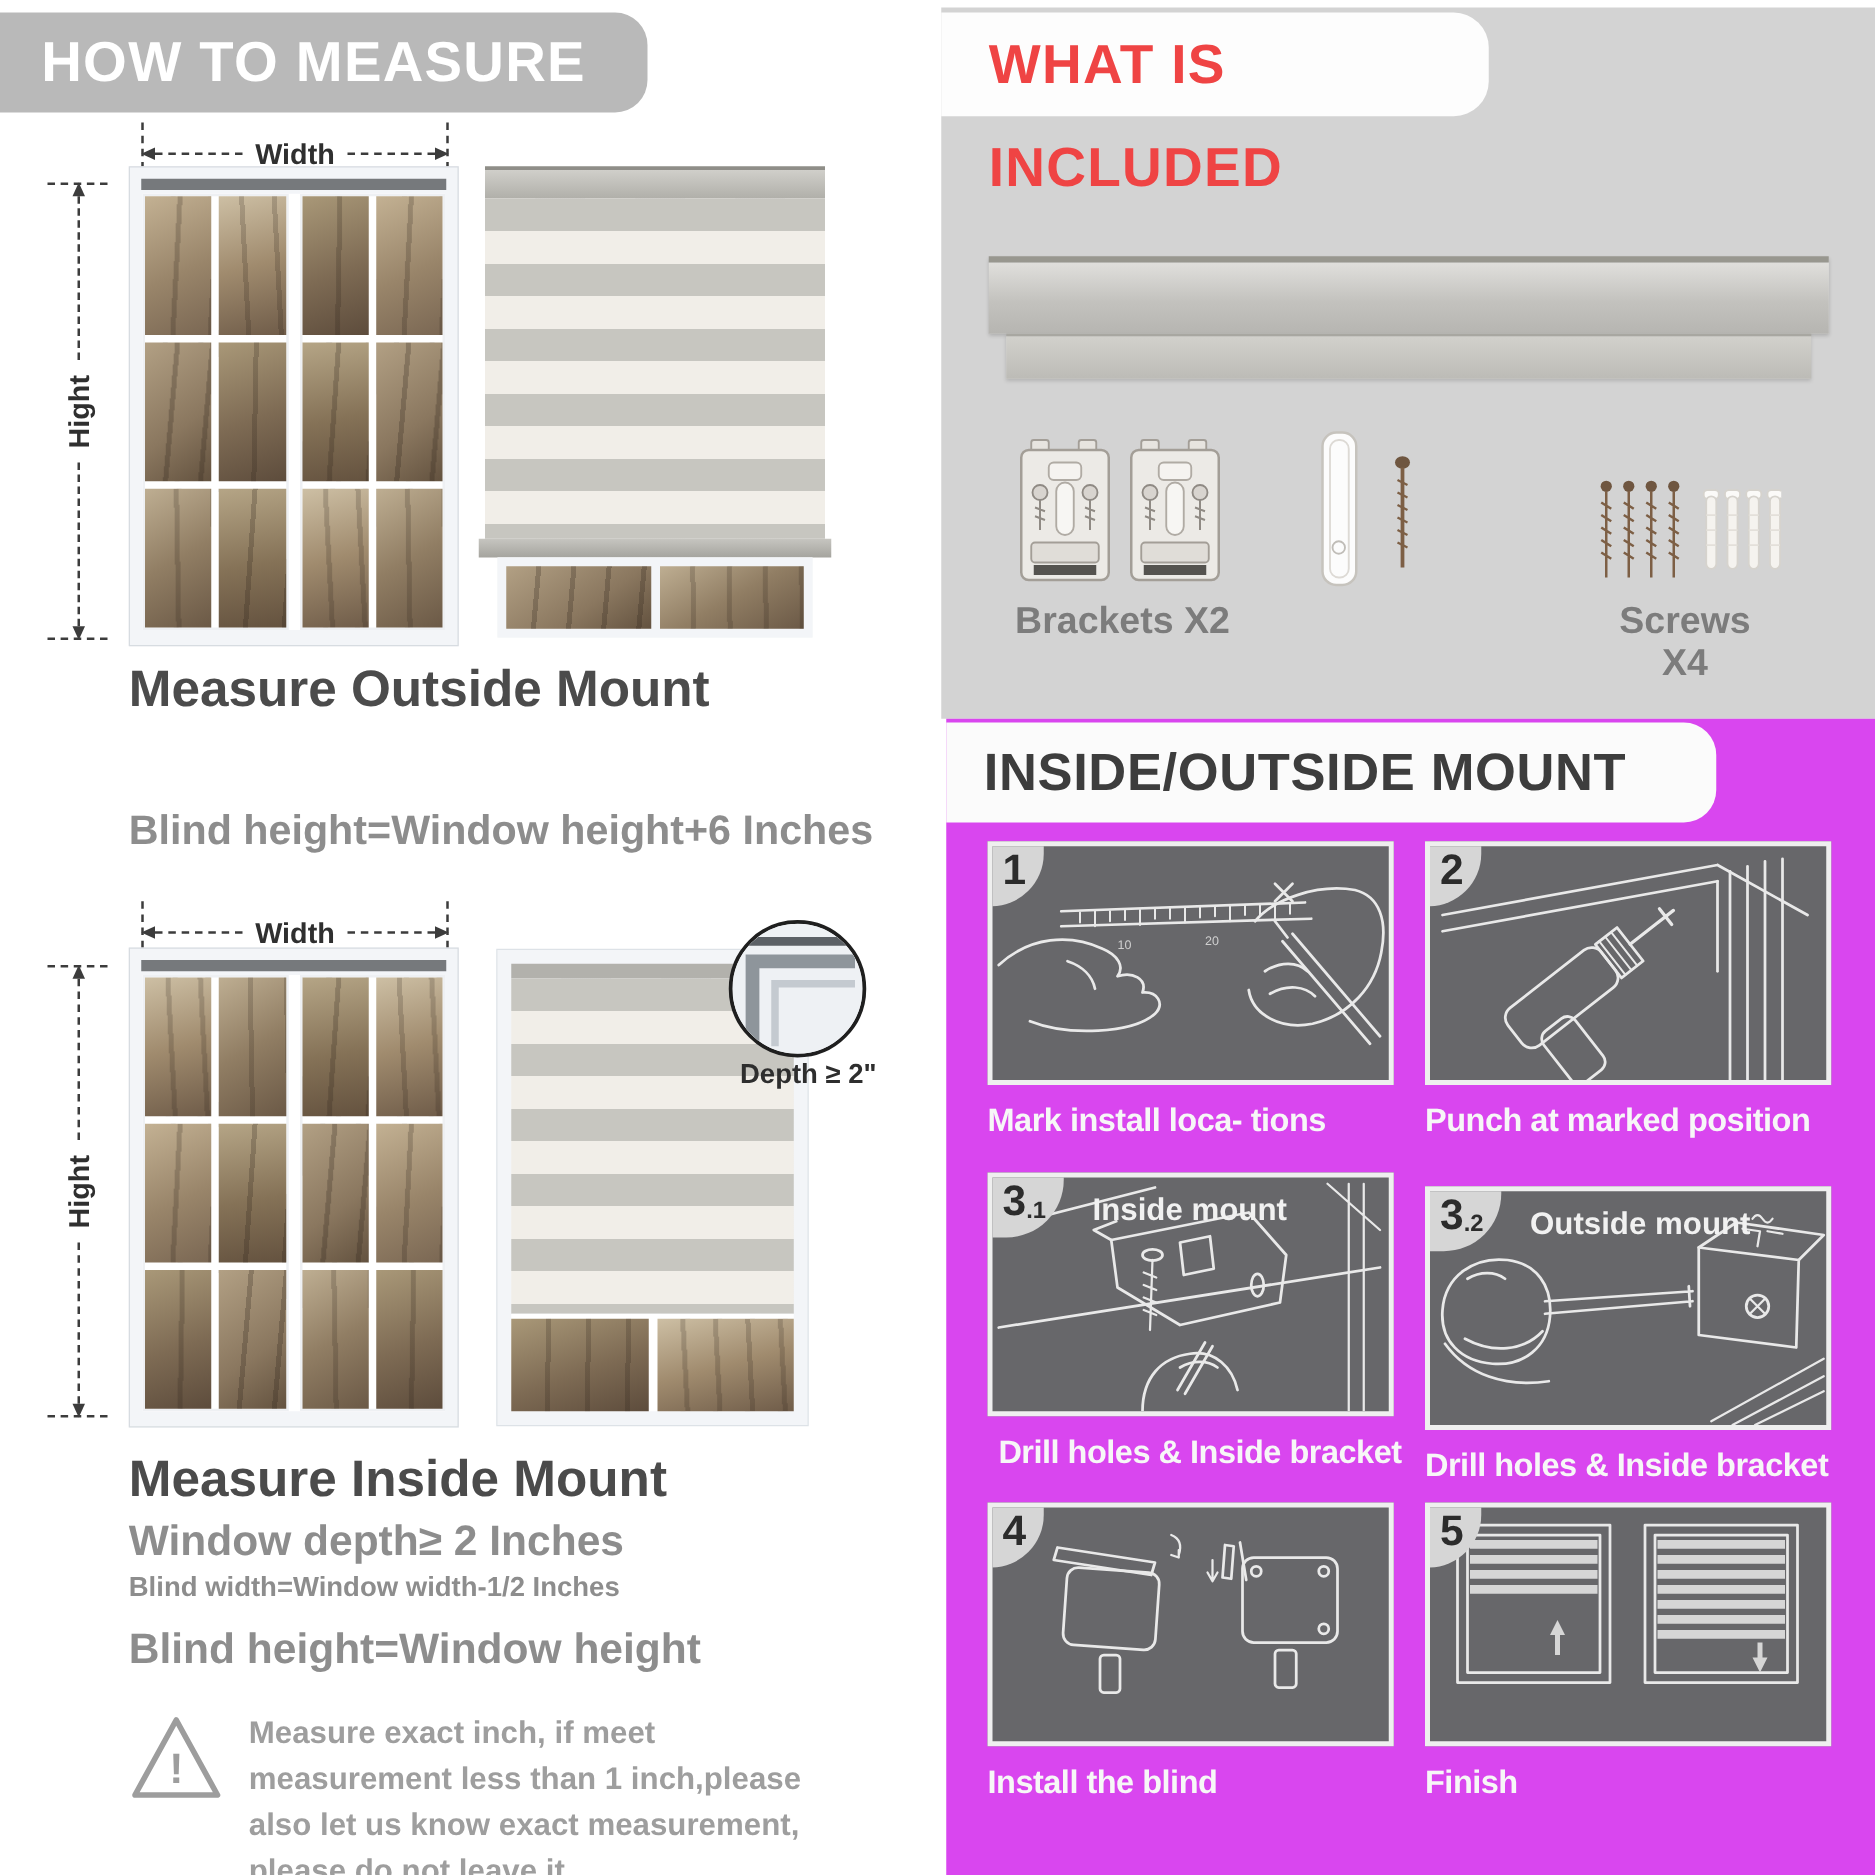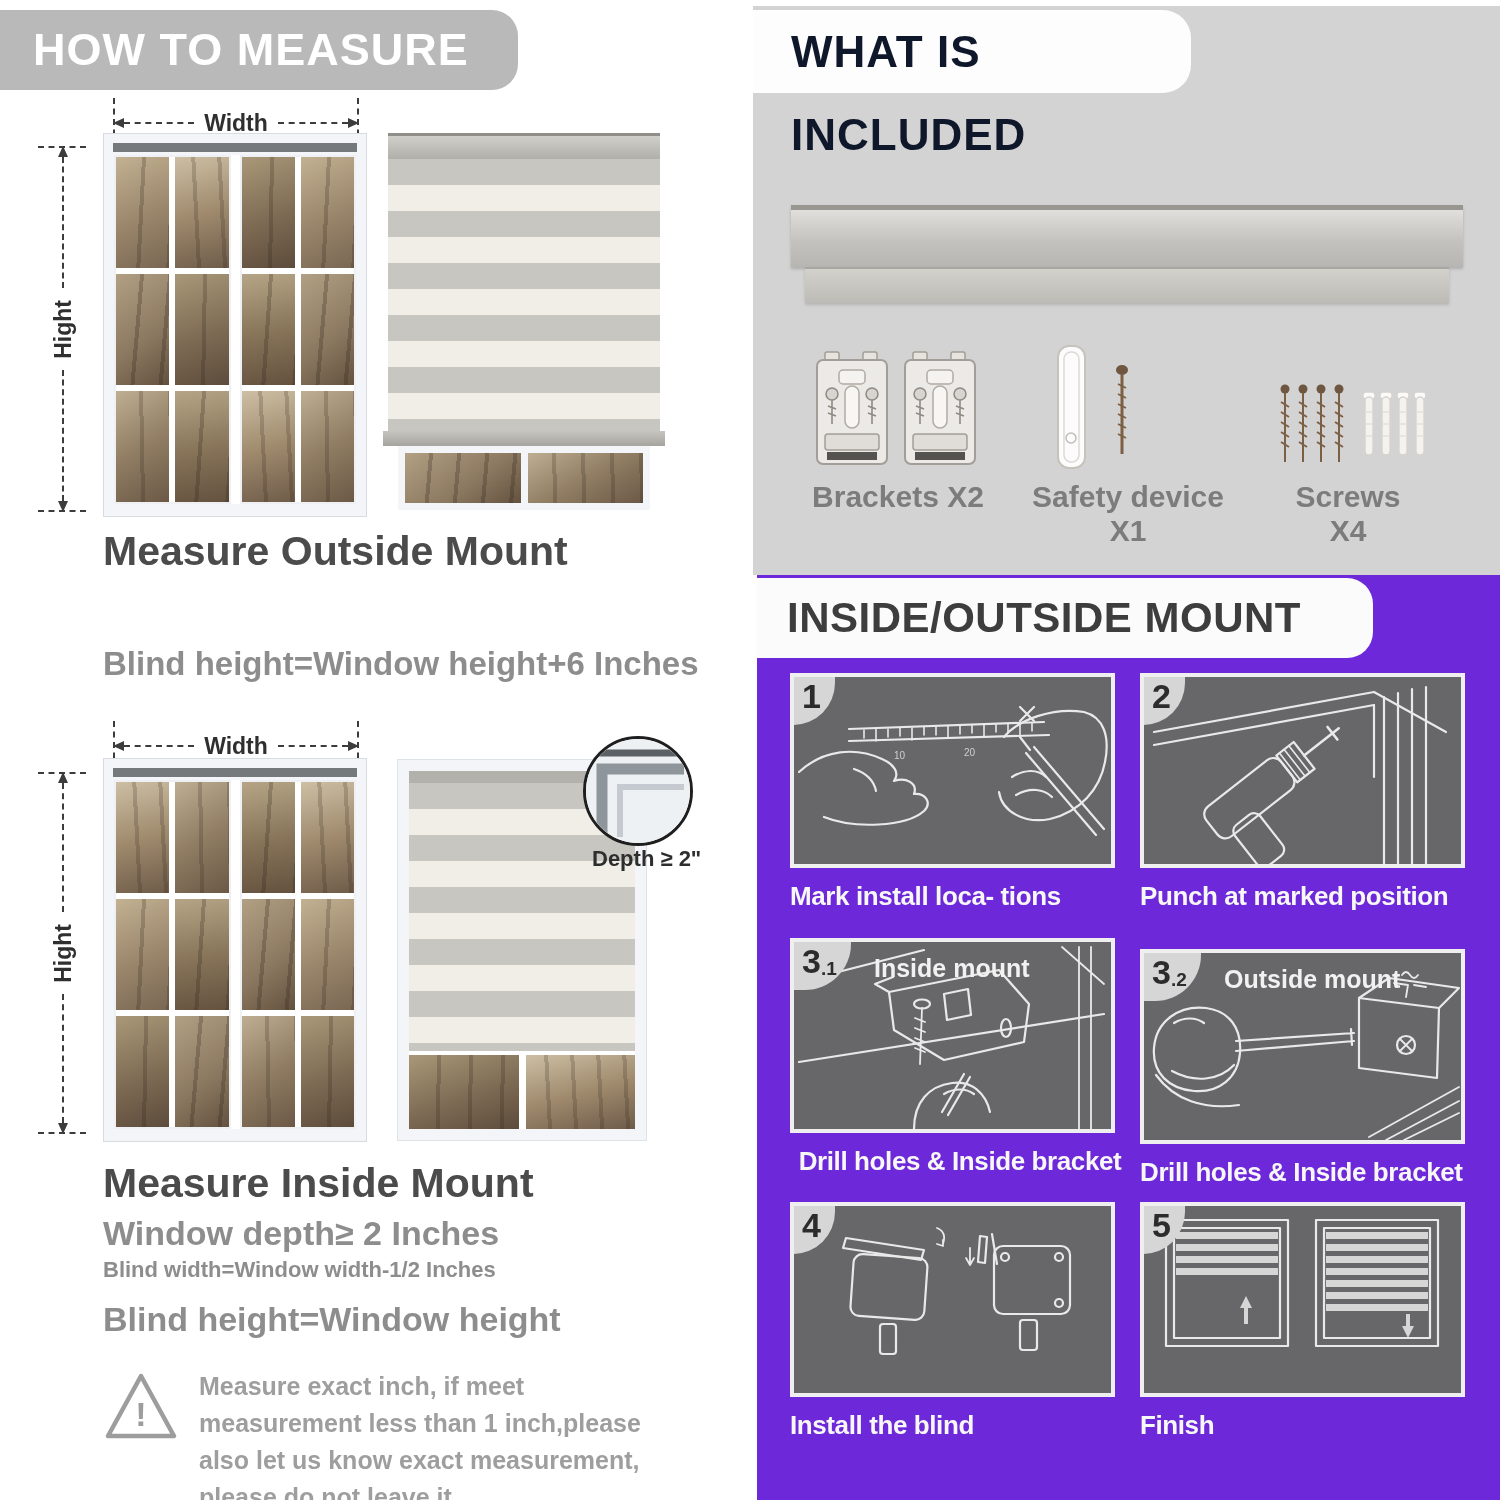--- a/index.html
+++ b/index.html
@@ -71,34 +71,34 @@
   .depth-circle{position:absolute;width:104px;height:104px;border:3px solid #1f1f1f;border-radius:50%;
                 background:#eef1f4;overflow:hidden;z-index:5;}
   .depth-label{position:absolute;font-weight:bold;font-size:22px;color:#2e2e2e;}
 
   .warn-wrap{position:absolute;display:flex;gap:18px;}
   .warn-text{width:482px;font-weight:bold;font-size:25px;line-height:37px;color:#9e9e9e;}
 
   
   .panel-light{position:absolute;left:753px;top:6px;width:747px;height:569px;background:#d3d3d3;}
   .hdr-right{position:absolute;left:0;top:4px;width:438px;height:83px;background:#fdfdfd;
-             border-radius:0 28px 28px 0;color:#0f172a;font-weight:bold;font-size:44px;
+             border-radius:0 28px 28px 0;color:#ef4444;font-weight:bold;font-size:44px;
              line-height:83px;padding-left:38px;letter-spacing:1px;box-sizing:border-box;}
   .product-label{position:absolute;left:0;top:146px;width:100%;text-align:center;
                  font-weight:bold;font-size:34px;color:#8a8a8a;}
   .headrail-top{position:absolute;left:38px;top:199px;width:672px;height:62px;
                 background:linear-gradient(#e0dfdc,#c3c2be 55%,#b6b5b1);
                 border-top:5px solid #98978f;box-sizing:border-box;
                 box-shadow:0 2px 3px rgba(0,0,0,.18);}
   .headrail-bottom{position:absolute;left:52px;top:261px;width:644px;height:36px;
                 background:linear-gradient(#d2d1cc,#bcbbb6);border-top:2px solid #a8a7a1;
                 box-sizing:border-box;box-shadow:0 2px 3px rgba(0,0,0,.15);}
   .hw-label{position:absolute;top:474px;text-align:center;font-weight:bold;font-size:30px;color:#7c7c7c;}
 
-  .panel-dark{position:absolute;left:757px;top:575px;width:743px;height:925px;background:#6d28d9;}
+  .panel-dark{position:absolute;left:757px;top:575px;width:743px;height:925px;background:#d946ef;}
   .hdr-mount{position:absolute;left:0;top:3px;width:616px;height:80px;background:#fbfbfb;
              border-radius:0 26px 26px 0;color:#3d3d3d;font-weight:bold;font-size:42px;
              line-height:80px;padding-left:30px;letter-spacing:.5px;box-sizing:border-box;}
 
   .step{position:absolute;width:340px;}
   .step .panel{position:relative;width:325px;height:195px;background:#67676a;
                border:4px solid #efefef;box-sizing:border-box;overflow:hidden;}
   .step .illus{position:absolute;left:0;top:0;width:100%;height:100%;}
   .badge{position:absolute;top:-1px;left:-1px;padding:1px 14px 9px 9px;background:#d6d6d6;
          border-bottom-right-radius:46px;color:#2c2c2c;font-weight:bold;}
@@ -296,21 +296,20 @@
           <rect x="90" y="17" width="8" height="58" rx="4" fill="#f5f3ef" stroke="#d6d3cd" stroke-width="1.4"></rect>
           <path d="M90,32 l8,0 M90,44 l8,0 M90,56 l8,0" stroke="#e3e0da" stroke-width="1.4"></path>
         </g>
         <use href="#anch" x="17"></use>
         <use href="#anch" x="34"></use>
         <use href="#anch" x="51"></use>
       </g>
     </svg>
 
     <div class="hw-label" style="left:40px;width:210px;">Brackets X2</div>
-    <div class="hw-label" style="left:260px;width:230px;">Safety device X1</div>
     <div class="hw-label" style="left:520px;width:150px;">Screws X4</div>
   </div>
 
   <div class="panel-dark">
     <div class="hdr-mount">INSIDE/OUTSIDE MOUNT</div>
 
     <div class="step" style="left:33px;top:98px;">
       <div class="panel">
         <svg class="illus" viewBox="0 0 317 187" stroke="#e9e9e9" stroke-width="2.2" fill="none" stroke-linecap="round" stroke-linejoin="round">
           <path d="M55,52 L250,45 M55,64 L255,58"></path>

